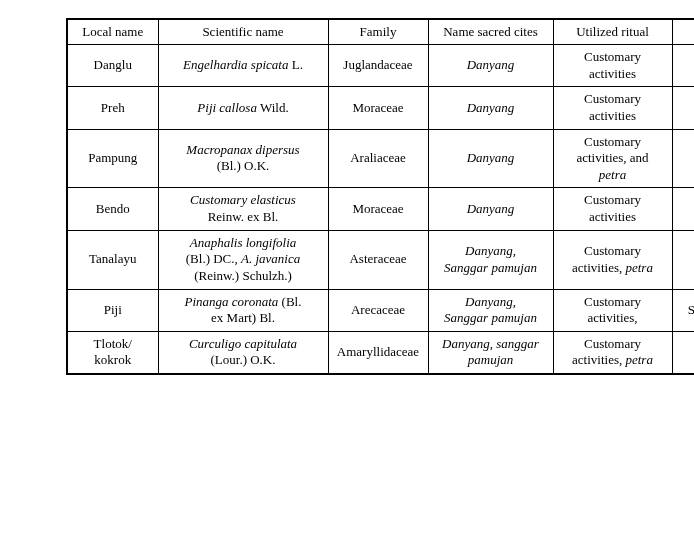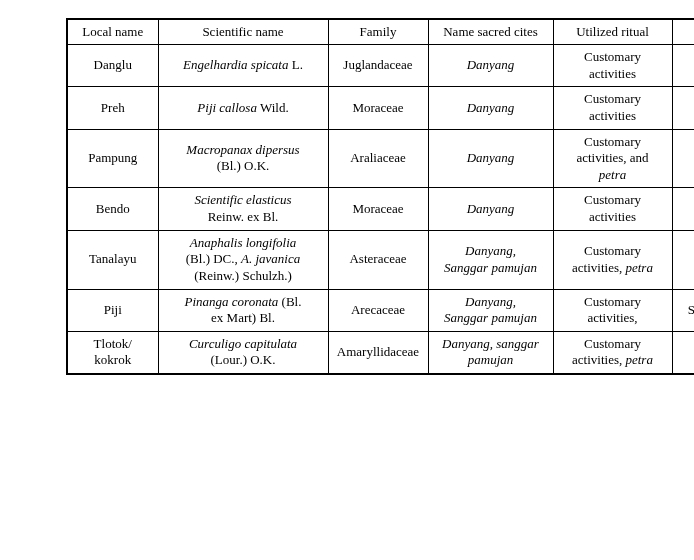--- a/index.html
+++ b/index.html
@@ -98,21 +98,21 @@
 (Bl.) O.K.</span></td>
     <td>Araliaceae</td>
     <td><i>Danyang</i></td>
     <td><span>Customary
 activities, and
 </span><i>petra</i></td>
     <td>Tree</td>
   </tr>
         <tr>
     <td>Bendo</td>
-    <td><i>Scientific elasticus</i><span>
+    <td><i>Customary elasticus</i><span>
 Reinw. ex Bl.</span></td>
     <td>Moraceae</td>
     <td><i>Danyang</i></td>
     <td><span>Customary
 activities</span></td>
     <td>Tree</td>
   </tr>
         <tr>
     <td>Tanalayu</td>
     <td><i>Anaphalis longifolia</i><span>

